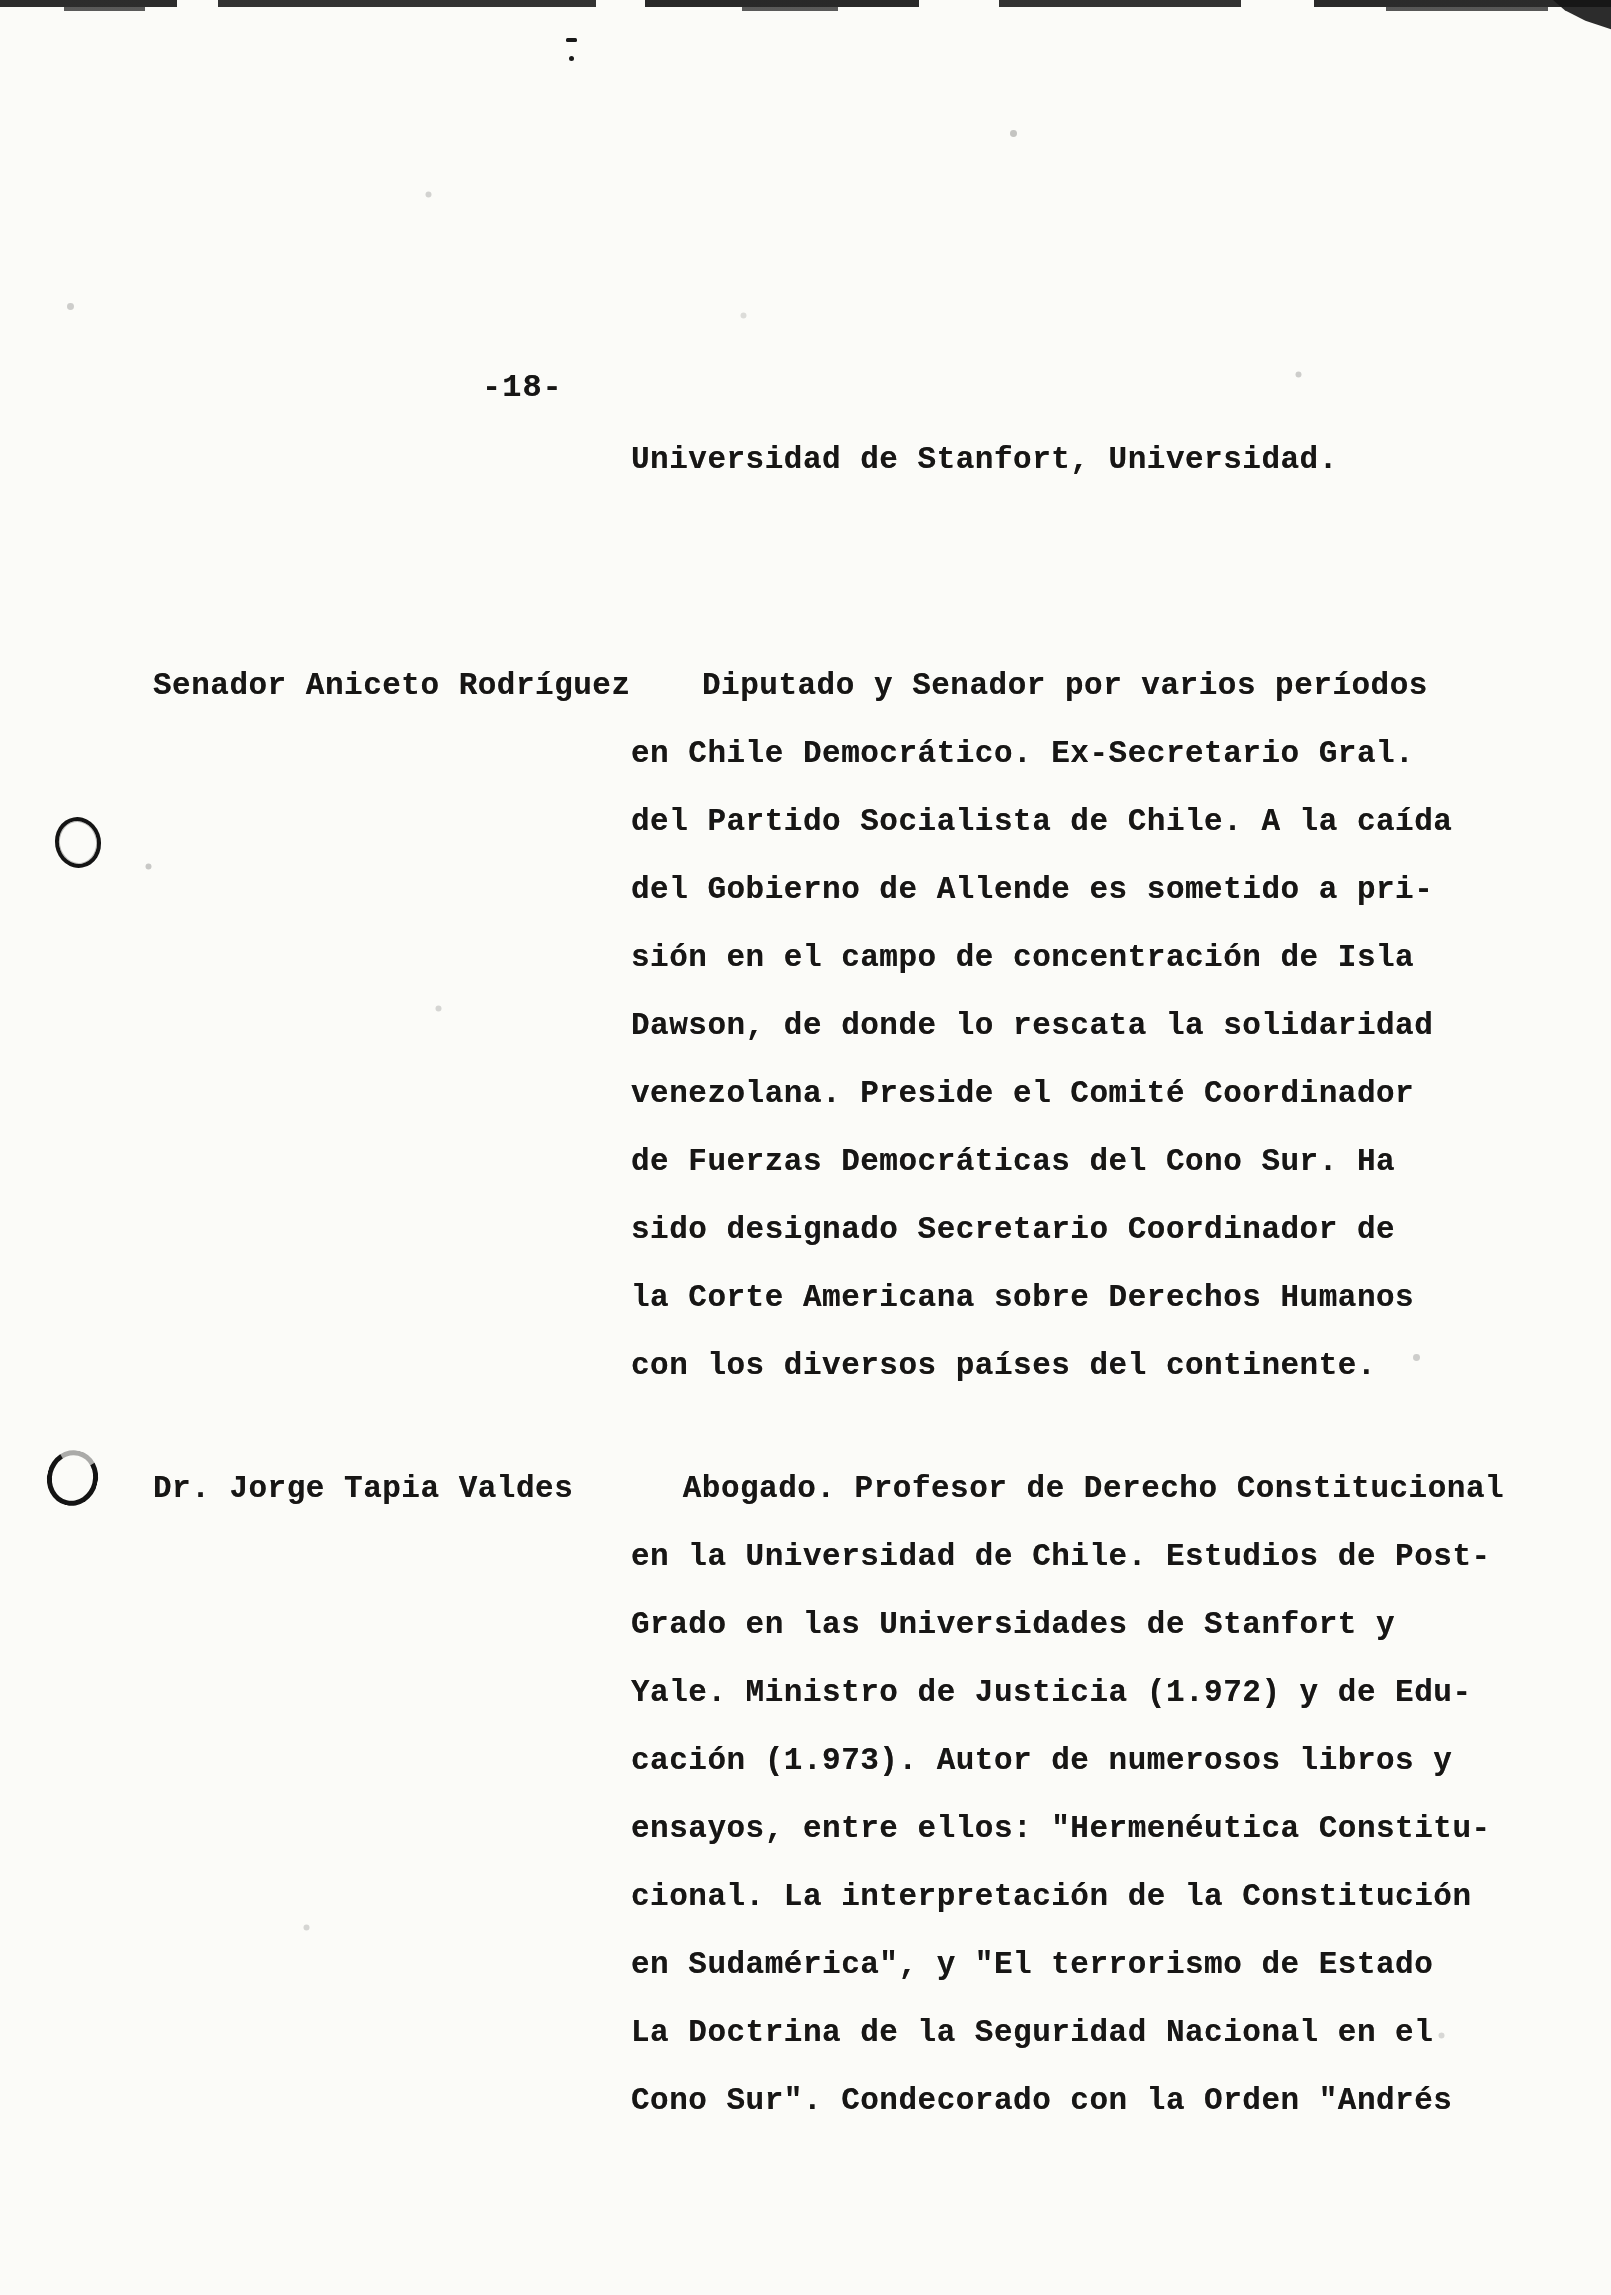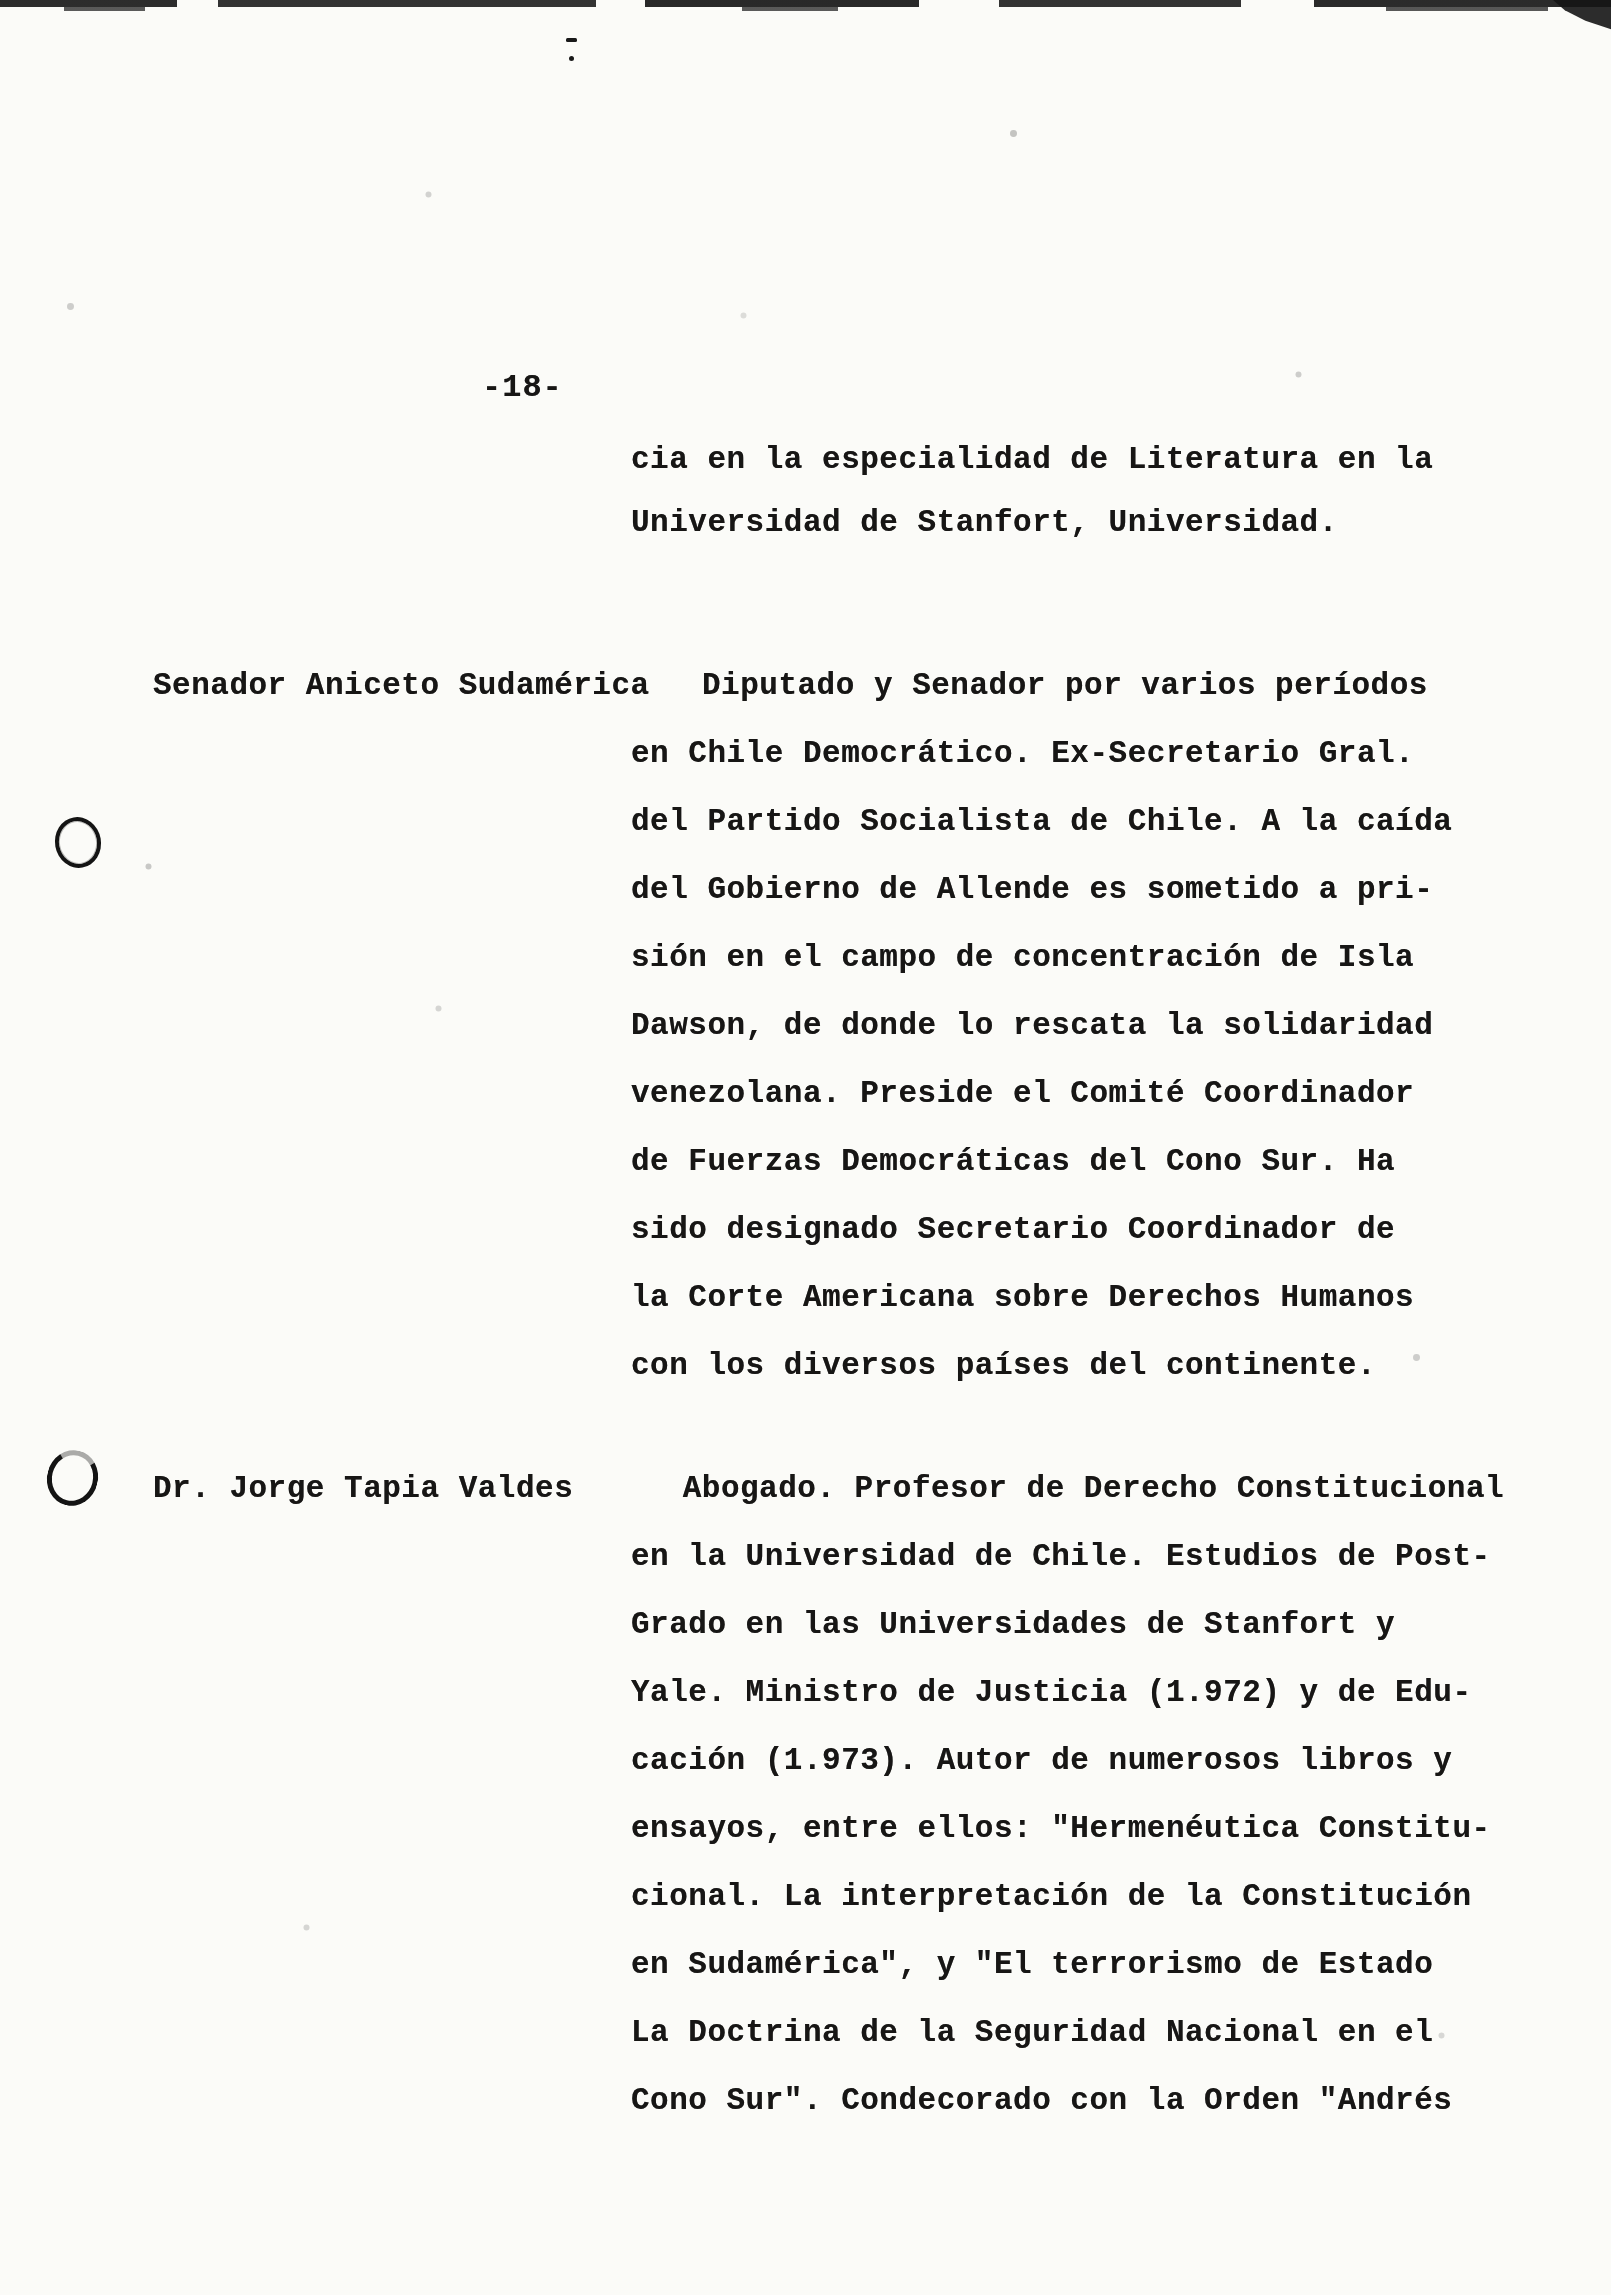--- a/index.html
+++ b/index.html
@@ -188,24 +188,24 @@
 <div class="page">
 
   <div class="scan-edge"></div>
   <div class="scan-edge-2"></div>
   <div class="corner-blot"></div>
   <div class="colon-mark"></div>
   <div class="specks"></div>
 
   <div class="page-number typed">-18-</div>
 
-  <div class="continuation-block typed"><div class="line first">cia en la especialidad de Literatura en la</div><div class="line">Universidad de Stanfort, Universidad.</div></div>
+  <div class="continuation-block typed"><div class="line">Universidad de Stanfort, Universidad.</div></div>
 
   <div class="entry entry-1">
-    <div class="entry-label typed">Senador Aniceto Sudamérica</div>
+    <div class="entry-label typed">Senador Aniceto Rodríguez</div>
     <div class="entry-body typed"><div class="line first">Diputado y Senador por varios períodos</div><div class="line">en Chile Democrático. Ex-Secretario Gral.</div><div class="line">del Partido Socialista de Chile. A la caída</div><div class="line">del Gobierno de Allende es sometido a pri-</div><div class="line">sión en el campo de concentración de Isla</div><div class="line">Dawson, de donde lo rescata la solidaridad</div><div class="line">venezolana. Preside el Comité Coordinador</div><div class="line">de Fuerzas Democráticas del Cono Sur. Ha</div><div class="line">sido designado Secretario Coordinador de</div><div class="line">la Corte Americana sobre Derechos Humanos</div><div class="line">con los diversos países del continente.</div></div>
   </div>
 
   <div class="entry entry-2">
     <div class="entry-label typed">Dr. Jorge Tapia Valdes</div>
     <div class="entry-body typed"><div class="line first">Abogado. Profesor de Derecho Constitucional</div><div class="line">en la Universidad de Chile. Estudios de Post-</div><div class="line">Grado en las Universidades de Stanfort y</div><div class="line">Yale. Ministro de Justicia (1.972) y de Edu-</div><div class="line">cación (1.973). Autor de numerosos libros y</div><div class="line">ensayos, entre ellos: "Hermenéutica Constitu-</div><div class="line">cional. La interpretación de la Constitución</div><div class="line">en Sudamérica", y "El terrorismo de Estado</div><div class="line">La Doctrina de la Seguridad Nacional en el</div><div class="line">Cono Sur". Condecorado con la Orden "Andrés</div></div>
   </div>
 
   <div class="margin-circle c1"></div>
   <div class="margin-circle c2"></div>

